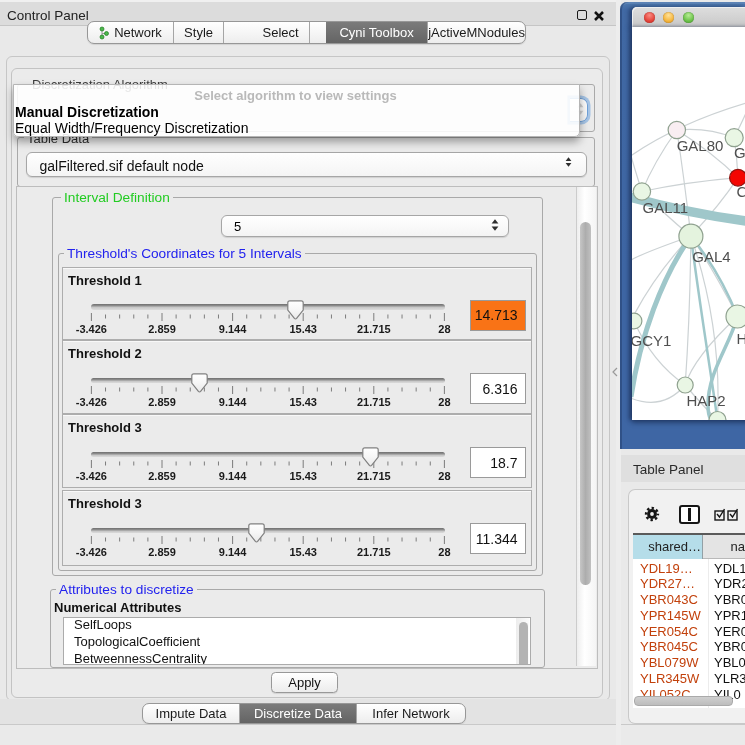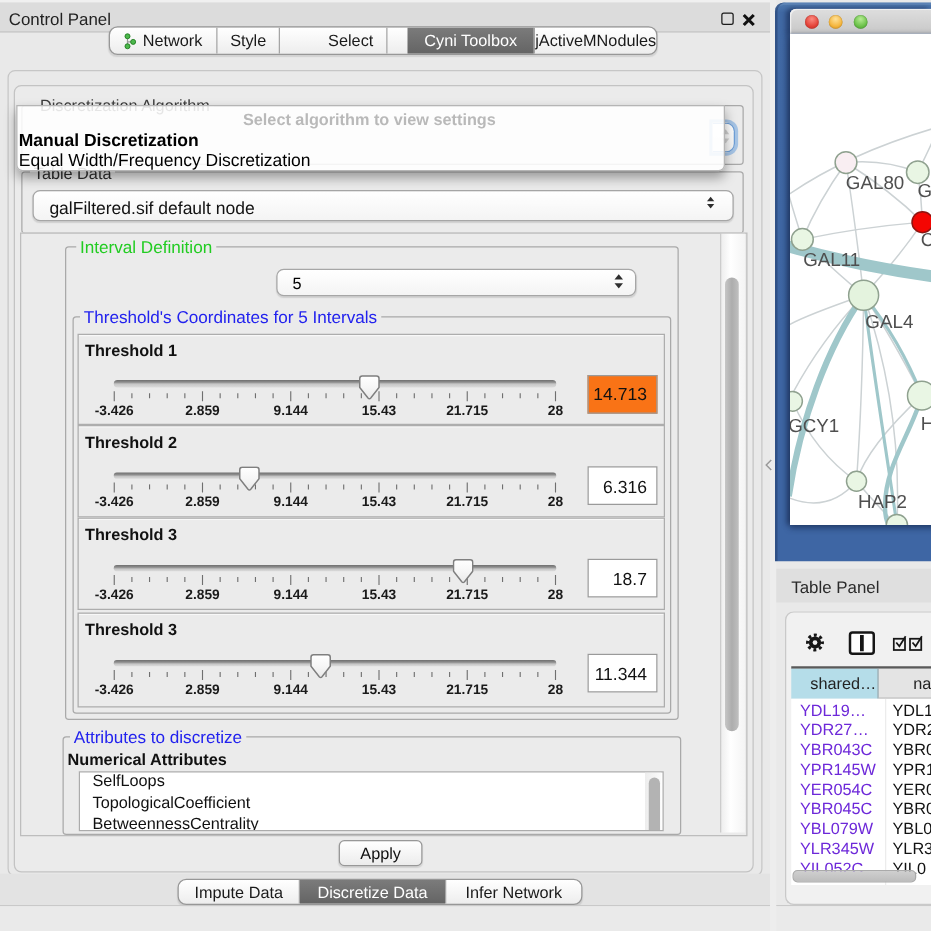--- a/index.html
+++ b/index.html
@@ -382,21 +382,21 @@
   </g>
 </svg>
 
 <div class="abs" style="left:633px;top:532.5px;width:112px;height:2px;background:#5a5a5a;"></div>
 <div class="abs" style="left:633px;top:535px;width:112px;height:23.5px;display:flex;">
   <div style="width:72.5px;border-right:1.5px solid #93a0a5;background:#b5dde9;display:flex;align-items:center;justify-content:flex-end;padding-right:0.5px;font-size:13px;color:#222;">shared…</div>
   <div style="flex:1;background:#e4e4e4;display:flex;align-items:center;font-size:13px;color:#222;padding-left:28px;border-bottom:1px solid #b9b9b9;">na</div>
 </div>
 <div class="abs" style="left:633px;top:559px;width:112px;height:148.5px;background:#ffffff;overflow:hidden;">
 <div style="position:absolute;left:75px;top:0;width:1px;height:149px;background:#ececec;"></div>
-<div style="position:absolute;left:7px;top:1.5px;font-size:13px;color:#6d28d9;line-height:15.8px;">YDL19…<br>YDR27…<br>YBR043C<br>YPR145W<br>YER054C<br>YBR045C<br>YBL079W<br>YLR345W<br>YIL052C</div>
+<div style="position:absolute;left:7px;top:1.5px;font-size:13px;color:#c2410c;line-height:15.8px;">YDL19…<br>YDR27…<br>YBR043C<br>YPR145W<br>YER054C<br>YBR045C<br>YBL079W<br>YLR345W<br>YIL052C</div>
 <div style="position:absolute;left:81px;top:1.5px;font-size:13px;color:#111;line-height:15.8px;">YDL1<br>YDR2<br>YBR0<br>YPR1<br>YER0<br>YBR0<br>YBL0<br>YLR3<br>YIL0</div>
 </div>
 <div class="abs" style="left:634px;top:696px;width:97px;height:8px;background:linear-gradient(180deg,#cfcfcf,#bdbdbd);border-radius:4px;border:0.5px solid #aaaaaa;"></div>
 
 <div class="abs" style="left:13px;top:84px;width:565px;height:51px;background:rgba(255,255,255,0.87);border:1px solid #b5b5b5;border-radius:0 0 5px 5px;box-shadow:0 5px 9px rgba(0,0,0,0.35);z-index:50;"></div>
 <div class="abs" style="left:13px;top:88px;width:565px;text-align:center;font-size:13px;font-weight:bold;color:#b9b9b9;z-index:51;">Select algorithm to view settings</div>
 <div class="abs" style="left:15px;top:103.5px;font-size:14px;font-weight:bold;color:#000;z-index:51;">Manual Discretization</div>
 <div class="abs" style="left:15px;top:119.5px;font-size:14px;color:#000;z-index:51;">Equal Width/Frequency Discretization</div>
 
 </body></html>

